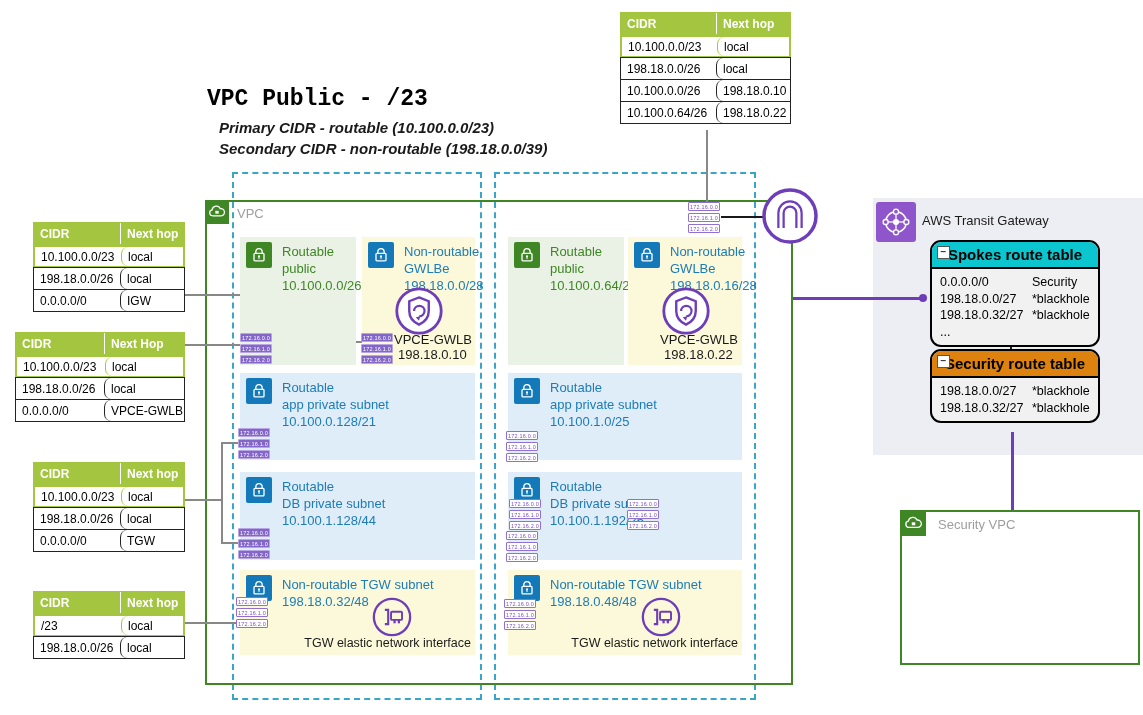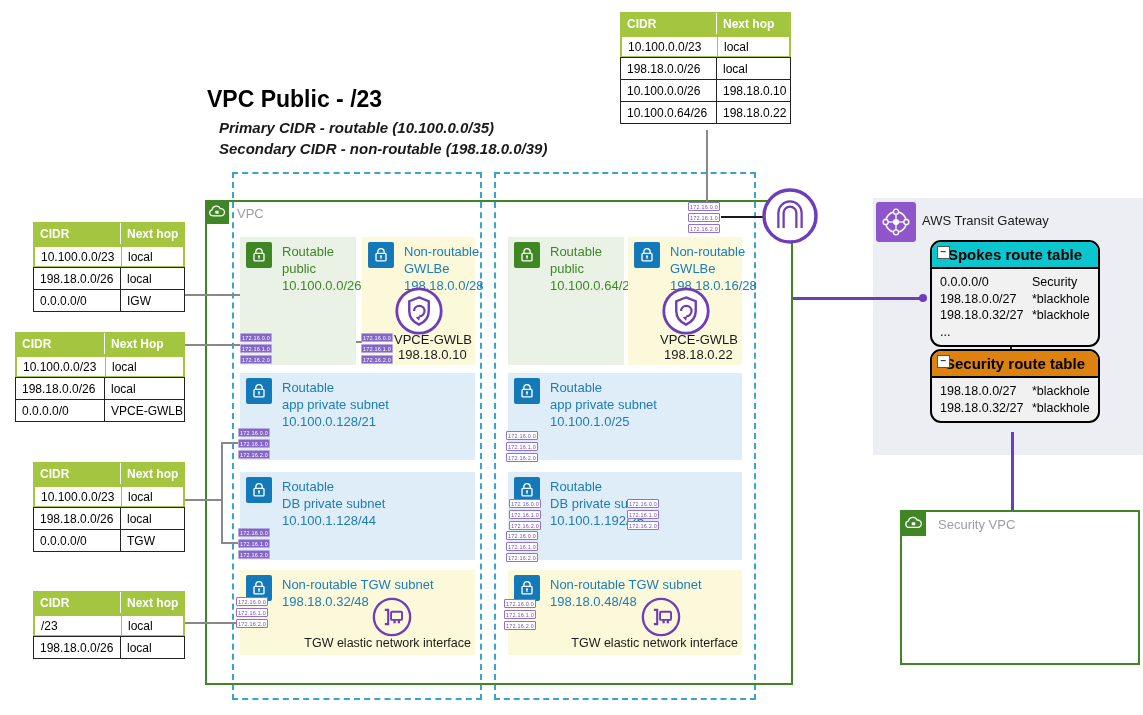--- a/index.html
+++ b/index.html
@@ -16,21 +16,21 @@
   .h1{font-size:23px;font-weight:bold;color:#000;}
   .sub{font-size:15px;font-weight:bold;font-style:italic;color:#1a1a1a;line-height:21px;}
   
   .rt{position:absolute;background:#fff;}
   .rt-h{display:flex;background:var(--c-hgreen);color:#fff;font-weight:bold;font-size:12px;height:23px;align-items:center;border:1px solid var(--c-hgreen);}
   .rt-hc{padding-left:6px;height:100%;display:flex;align-items:center;}
   .rt-hc.c2{border-left:1px solid #fff;flex:1;}
   .rt-row{display:flex;background:#fff;border:1px solid #222;margin-top:-1px;font-size:12px;height:23px;align-items:stretch;}
   .rt-row:first-of-type{border:2px solid var(--c-hgreen);margin-top:0;}
   .rt-c{padding-left:6px;display:flex;align-items:center;}
-  .rt-c.c2{border-left:1px solid #222;flex:1;}
+  .rt-c.c2{border-left:1px solid #222;flex:1;border-radius:7px;}
   .rt-row:first-of-type .rt-c.c2{border-left:1px solid var(--c-hgreen);}
   
   .azbox{position:absolute;border:2px dashed var(--c-dash);}
   .azlabel{position:absolute;font-size:13.5px;color:var(--c-az);text-align:center;}
   .vpcbox{position:absolute;border:2px solid var(--c-green);}
   .iconsq{position:absolute;display:flex;align-items:center;justify-content:center;}
   .graylabel{position:absolute;font-size:13px;color:#9e9e9e;}
   
   .subnet{position:absolute;}
   .sn-green{background:var(--c-lgreen);}
@@ -61,22 +61,22 @@
   .rtbl-row{display:flex;}
   .route{width:92px;} .target{flex:1;}
   .hd-teal{background:var(--c-teal);} .hd-orange{background:var(--c-orange);}
   svg{display:block;}
 </style>
 </head>
 <body>
 
 <div id="stage">
 
-  <div class="abs h1" style="left:207px;top:86px;">VPC Public - /23</div>
-  <div class="abs sub" style="left:219px;top:117px;">Primary CIDR - routable (10.100.0.0/35)</div>
+  <div class="abs h1" style="left:207px;top:86px;font-family:Liberation Mono, monospace;">VPC Public - /23</div>
+  <div class="abs sub" style="left:219px;top:117px;">Primary CIDR - routable (10.100.0.0/23)</div>
   <div class="abs sub" style="left:219px;top:138px;">Secondary CIDR - non-routable (198.18.0.0/39)</div>
 
   <div class="panel" style="left:873px;top:198px;width:270px;height:257px;"></div>
 
   <div class="azbox" style="left:232px;top:172px;width:250px;height:528px;"></div>
   <div class="azbox" style="left:494px;top:172px;width:262px;height:528px;"></div>
 
   <div class="vpcbox" style="left:205px;top:200px;width:588px;height:485px;"></div>
   <div class="iconsq" style="left:205px;top:200px;width:24px;height:24px;background:var(--c-green);">
     <svg width="20" height="20" viewBox="0 0 24 24">

